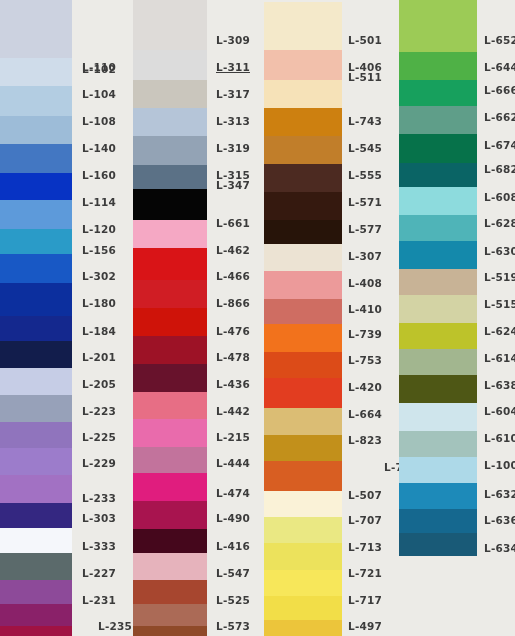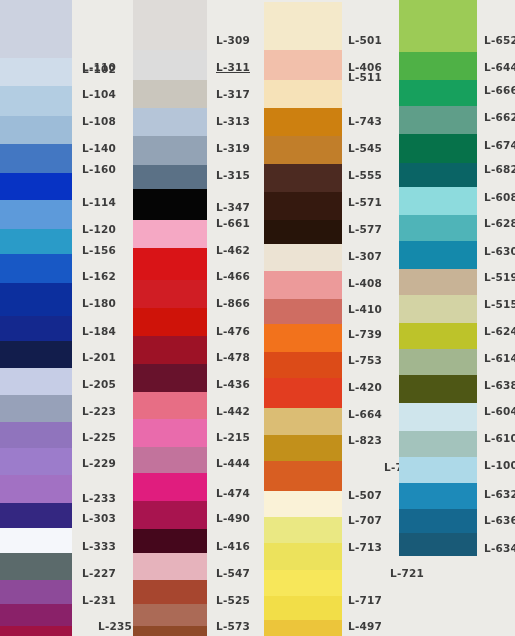--- a/index.html
+++ b/index.html
@@ -78,25 +78,25 @@
         <div class="swatch" title="L-227" style="top: 580px; height: 24px; background: rgb(141, 74, 153);"></div>
         <div class="swatch" title="L-231" style="top: 604px; height: 22px; background: rgb(138, 33, 105);"></div>
         <div class="swatch" title="L-235" style="top: 626px; height: 10px; background: rgb(160, 18, 67);"></div>
       </div>
       <div class="labels" style="left: 82px; top: 0px;">
         <div class="label" style="top: 50px; margin-top: 14px;">L-102</div>
         <div class="label" style="top: 62px;">L-110</div>
         <div class="label" style="top: 89px;">L-104</div>
         <div class="label" style="top: 116px;">L-108</div>
         <div class="label" style="top: 143px;">L-140</div>
-        <div class="label" style="top: 164px;">L-160</div>
+        <div class="label" style="top: 170px;">L-160</div>
         <div class="label" style="top: 197px;">L-114</div>
         <div class="label" style="top: 224px;">L-120</div>
         <div class="label" style="top: 245px;">L-156</div>
-        <div class="label" style="top: 271px;">L-162</div>
+        <div class="label" style="top: 271px;">L-302</div>
         <div class="label" style="top: 298px;">L-180</div>
         <div class="label" style="top: 326px;">L-184</div>
         <div class="label" style="top: 352px;">L-201</div>
         <div class="label" style="top: 379px;">L-205</div>
         <div class="label" style="top: 406px;">L-223</div>
         <div class="label" style="top: 432px;">L-225</div>
         <div class="label" style="top: 458px;">L-229</div>
         <div class="label" style="top: 493px;">L-233</div>
         <div class="label" style="top: 513px;">L-303</div>
         <div class="label" style="top: 541px;">L-333</div>
@@ -131,21 +131,21 @@
         <div class="swatch" title="L-525" style="top: 604px; height: 22px; background: rgb(171, 106, 86);"></div>
         <div class="swatch" title="L-573" style="top: 626px; height: 10px; background: rgb(143, 74, 41);"></div>
       </div>
       <div class="labels" style="left: 216px; top: 0px;">
         <div class="label" style="top: 35px;">L-309</div>
         <div class="label" style="top: 62px; text-decoration: underline;">L-311</div>
         <div class="label" style="top: 89px;">L-317</div>
         <div class="label" style="top: 116px;">L-313</div>
         <div class="label" style="top: 143px;">L-319</div>
         <div class="label" style="top: 170px;">L-315</div>
-        <div class="label" style="top: 202px;">L-347</div>
+        <div class="label" style="top: 180px;">L-347</div>
         <div class="label" style="top: 218px;">L-661</div>
         <div class="label" style="top: 245px;">L-462</div>
         <div class="label" style="top: 271px;">L-466</div>
         <div class="label" style="top: 298px;">L-866</div>
         <div class="label" style="top: 326px;">L-476</div>
         <div class="label" style="top: 352px;">L-478</div>
         <div class="label" style="top: 379px;">L-436</div>
         <div class="label" style="top: 406px;">L-442</div>
         <div class="label" style="top: 432px;">L-215</div>
         <div class="label" style="top: 458px;">L-444</div>
@@ -197,21 +197,21 @@
         <div class="label" style="top: 304px;">L-410</div>
         <div class="label" style="top: 329px;">L-739</div>
         <div class="label" style="top: 355px;">L-753</div>
         <div class="label" style="top: 382px;">L-420</div>
         <div class="label" style="top: 409px;">L-664</div>
         <div class="label" style="top: 435px;">L-823</div>
         <div class="label" style="top: 462px; margin-left: 36px;">L-751</div>
         <div class="label" style="top: 490px;">L-507</div>
         <div class="label" style="top: 515px;">L-707</div>
         <div class="label" style="top: 542px;">L-713</div>
-        <div class="label" style="top: 568px; margin-left: 42px;">L-721</div>
+        <div class="label" style="top: 568px;">L-721</div>
         <div class="label" style="top: 595px;">L-717</div>
         <div class="label" style="top: 621px;">L-497</div>
       </div>
     </div>
     <div class="column" style="left: 0px; width: 515px;">
       <div class="swatch-stack" style="left: 399px; width: 78px; top: 0px; height: 636px;">
         <div class="swatch" title="L-652" style="top: 0px; height: 52px; background: rgb(156, 203, 86);"></div>
         <div class="swatch" title="L-644" style="top: 52px; height: 28px; background: rgb(79, 177, 70);"></div>
         <div class="swatch" title="L-666" style="top: 80px; height: 26px; background: rgb(23, 160, 93);"></div>
         <div class="swatch" title="L-662" style="top: 106px; height: 28px; background: rgb(95, 158, 137);"></div>

